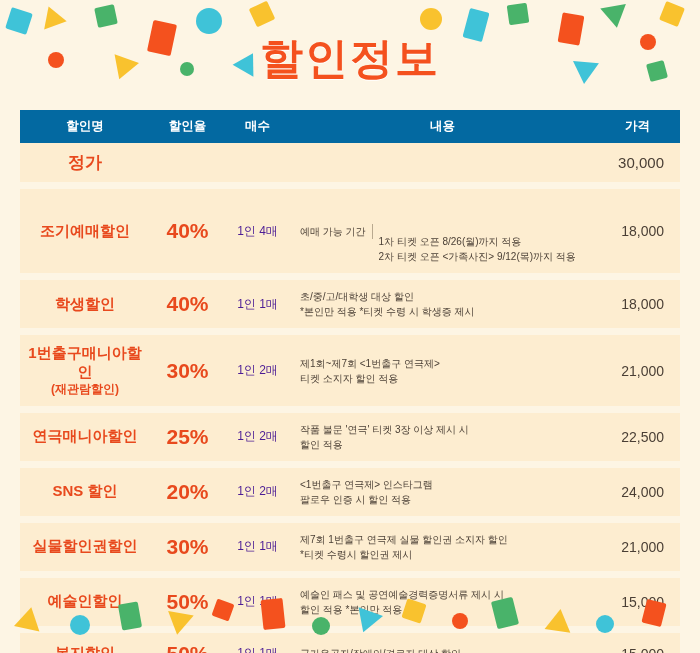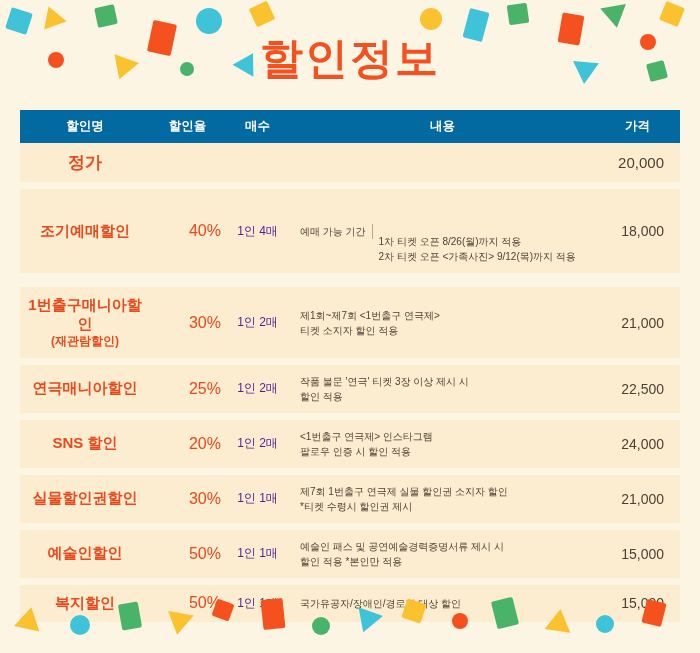--- a/index.html
+++ b/index.html
@@ -91,24 +91,24 @@
     font-weight: bold;
     font-size: 15px;
     line-height: 1.25;
   }
   td.name .sub {
     display: block;
     font-size: 12px;
     font-weight: bold;
   }
   td.rate {
-    text-align: right;
+    text-align: center;
     color: #e8491d;
-    font-weight: normal;
-    font-size: 16px;
+    font-weight: bold;
+    font-size: 21px;
   }
   td.qty {
     text-align: center;
     color: #4c1d95;
     font-size: 12px;
   }
   td.desc {
     color: #4a3f35;
     font-size: 10px;
     line-height: 1.5;
@@ -163,21 +163,21 @@
         <th class="c-desc">내용</th>
         <th class="c-price">가격</th>
       </tr>
     </thead>
     <tbody id="tbody">
         <tr class="base">
           <td class="name">정가</td>
           <td class="rate"></td>
           <td class="qty"></td>
           <td class="desc"></td>
-          <td class="price">20,000</td>
+          <td class="price">30,000</td>
         </tr>
         <tr class="spacer">
           <td colspan="5"></td>
         </tr>
         <tr>
           <td class="name">조기예매할인</td>
           <td class="rate">40%</td>
           <td class="qty">1인 4매</td>
           <td class="desc">
             <div style="display: flex; align-items: center;">
@@ -185,20 +185,30 @@
               <span style="padding-left: 6px; margin-top: 36px;">
                 <span class="line">1차 티켓 오픈 8/26(월)까지 적용</span>
                 <span class="line">2차 티켓 오픈 &lt;가족사진&gt; 9/12(목)까지 적용</span>
               </span>
             </div>
           </td>
           <td class="price">18,000</td>
         </tr>
         <tr class="spacer">
           <td colspan="5"></td>
+        </tr>
+        <tr>
+          <td class="name">학생할인</td>
+          <td class="rate">40%</td>
+          <td class="qty">1인 1매</td>
+          <td class="desc">
+            <span class="line">초/중/고/대학생 대상 할인</span>
+            <span class="line">*본인만 적용  *티켓 수령 시 학생증 제시</span>
+          </td>
+          <td class="price">18,000</td>
         </tr>
         <tr class="spacer">
           <td colspan="5"></td>
         </tr>
         <tr>
           <td class="name">1번출구매니아할인<span class="sub">(재관람할인)</span></td>
           <td class="rate">30%</td>
           <td class="qty">1인 2매</td>
           <td class="desc">
             <span class="line">제1회~제7회 &lt;1번출구 연극제&gt;</span>

